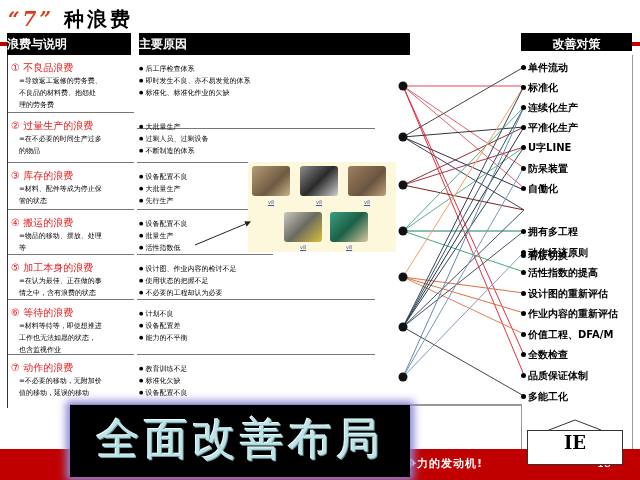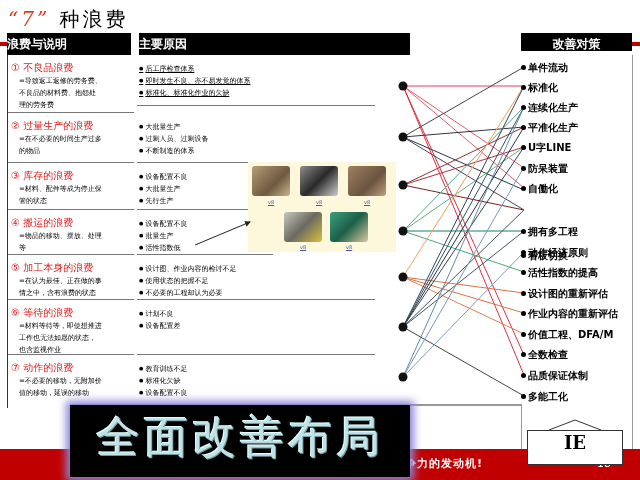--- a/index.html
+++ b/index.html
@@ -1,19 +1,19 @@
 <!DOCTYPE html>
 <html><head>
 <meta charset="utf-8">
 <style>
   * { box-sizing: border-box; margin: 0; padding: 0; }
   html, body { width: 640px; height: 480px; overflow: hidden; background: #ffffff; }
   body { position: relative; font-family: "DejaVu Sans", "Liberation Sans", sans-serif; color: #000; }
 
-  .title { position: absolute; left: 8px; top: 6px; font-size: 20px; font-weight: normal; letter-spacing: 3px; font-family: "DejaVu Serif", serif; }
+  .title { position: absolute; left: 8px; top: 6px; font-size: 20px; font-weight: bold; letter-spacing: 3px; font-family: "DejaVu Serif", serif; }
   .title .num { color: #e03a1e; font-style: italic; }
   .redline { position: absolute; height: 4px; background: #c00000; }
 
   .hdr { position: absolute; top: 33px; height: 22px; background: #000; color: #fff; font-size: 12px; font-weight: bold; line-height: 22px; }
 
   .lcol { position: absolute; left: 7px; top: 55px; width: 126px; height: 353px; border-left: 1px solid #333; }
   .wrow { position: absolute; left: 0; width: 126px; border-bottom: 1.5px solid #777; padding: 6px 0 0 3px; }
   .wtitle { font-size: 10px; color: #e02020; font-weight: normal; }
   .wdesc { font-size: 7px; line-height: 11px; padding-left: 8px; margin-top: 1px; }
 
@@ -32,21 +32,21 @@
   .cm { position: absolute; left: 521px; font-size: 10px; font-weight: bold; white-space: nowrap; }
   .cm::before { content: ""; display: inline-block; width: 5px; height: 5px; border-radius: 50%; background: #000; margin-right: 2px; vertical-align: 1px; }
 
   svg.lines { position: absolute; left: 0; top: 0; }
 
   .footer { position: absolute; left: 0; top: 449px; width: 640px; height: 31px; background: #c00000; }
   .footer-text { position: absolute; left: 405px; top: 456px; font-size: 11px; color: #fff; font-weight: bold; letter-spacing: 1px; }
   .pageno { position: absolute; left: 597px; top: 457px; font-size: 11px; color: #fff; }
 
   .banner { position: absolute; left: 70px; top: 405px; width: 340px; height: 72px; background: #000; box-shadow: 0 0 8px 4px #8c86d8; }
-  .banner-text { position: absolute; left: 0; top: 0; width: 340px; height: 52px; text-align: center; line-height: 70px; font-size: 44px; letter-spacing: 4px; color: #bfe2e6; font-family: Liberation Mono, monospace; text-shadow: 1px 1px 0 #6a9aa0, -1px -1px 0 #e8ffff; }
+  .banner-text { position: absolute; left: 0; top: 0; width: 340px; height: 52px; text-align: center; line-height: 70px; font-size: 44px; letter-spacing: 4px; color: #bfe2e6; font-family: Liberation Serif, serif; text-shadow: 1px 1px 0 #6a9aa0, -1px -1px 0 #e8ffff; }
 
   .ie-box { position: absolute; left: 527px; top: 430px; width: 96px; height: 35px; border: 1px solid #333; background: #fff; }
   .ie-text { position: absolute; left: 527px; top: 432px; width: 96px; text-align: center; font-family: "DejaVu Serif", serif; font-size: 18px; font-weight: bold; }
   .frame-line { position: absolute; background: #999; }
 </style>
 </head>
 <body>
 
 <div class="title"><span class="num">“</span><span class="num">7</span><span class="num">”</span> <span>种浪费</span></div>
 <div class="redline" style="left:0;top:42px;width:8px;"></div>
@@ -91,21 +91,21 @@
     <div class="wdesc">也含监视作业</div>
   </div>
   <div class="wrow" style="top:300px;height:53px;border-bottom:none;">
     <div class="wtitle">⑦ 动作的浪费</div>
     <div class="wdesc">=不必要的移动，无附加价</div>
     <div class="wdesc">值的移动，延误的移动</div>
   </div>
 </div>
 
 <div class="ccol">
-  <div class="crow wide" style="top:0;height:51px;text-decoration:underline;">
+  <div class="crow wide" style="top:0;height:74px;">
     <div class="citem">后工序检查体系</div>
     <div class="citem">即时发生不良、亦不易发觉的体系</div>
     <div class="citem">标准化、标准化作业的欠缺</div>
   </div>
   <div class="crow wide" style="top:58px;height:50px;">
     <div class="citem">大批量生产</div>
     <div class="citem">过剩人员、过剩设备</div>
     <div class="citem">不断制造的体系</div>
   </div>
   <div class="crow" style="top:108px;height:47px;">
@@ -119,20 +119,21 @@
     <div class="citem">活性指数低</div>
   </div>
   <div class="crow wide" style="top:200px;height:45px;">
     <div class="citem">设计图、作业内容的检讨不足</div>
     <div class="citem">使用状态的把握不足</div>
     <div class="citem">不必要的工程却认为必要</div>
   </div>
   <div class="crow wide" style="top:245px;height:55px;">
     <div class="citem">计划不良</div>
     <div class="citem">设备配置差</div>
+    <div class="citem">能力的不平衡</div>
   </div>
   <div class="crow wide" style="top:300px;height:53px;border-bottom:none;">
     <div class="citem">教育训练不足</div>
     <div class="citem">标准化欠缺</div>
     <div class="citem">设备配置不良</div>
   </div>
 </div>
 
 <div class="photos">
   <div class="ph" style="left:4px;top:4px;background:linear-gradient(135deg,#b59d78,#6e5a40 60%,#c8b48e);"></div>

